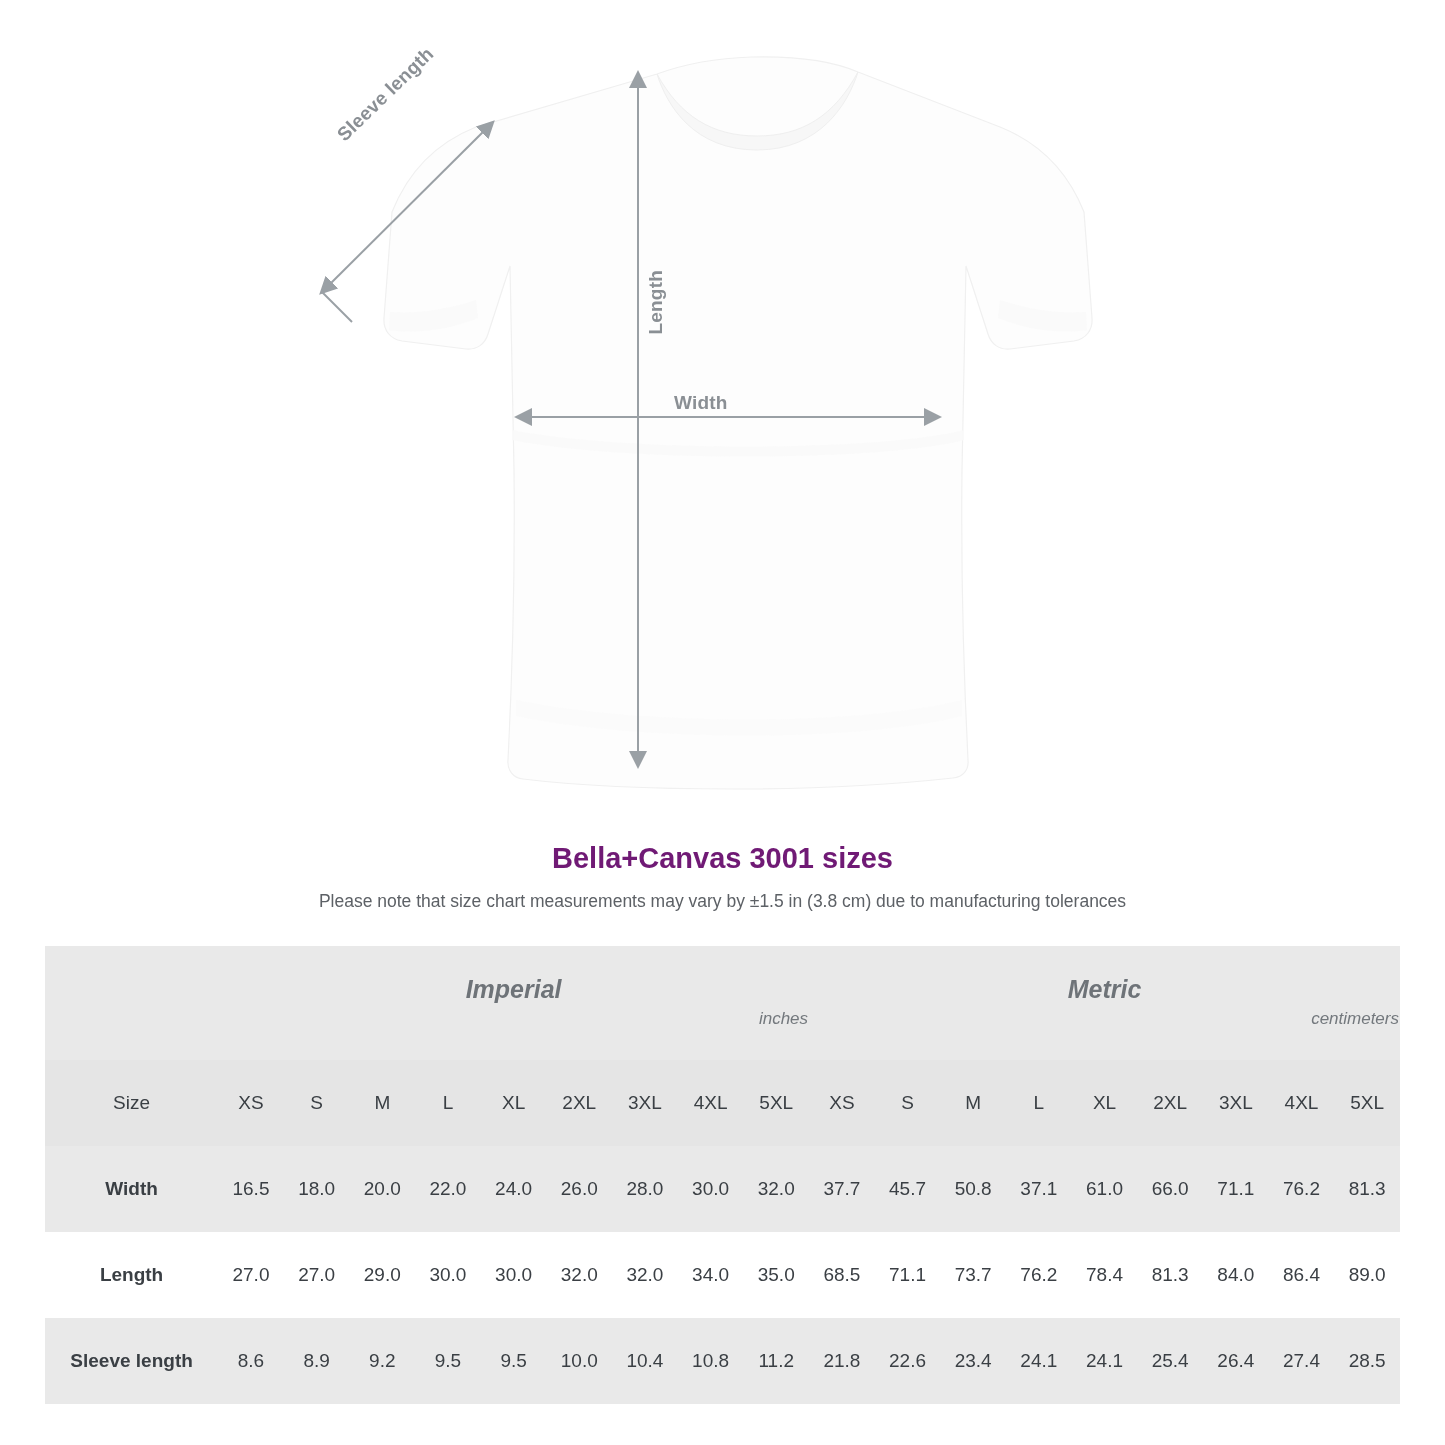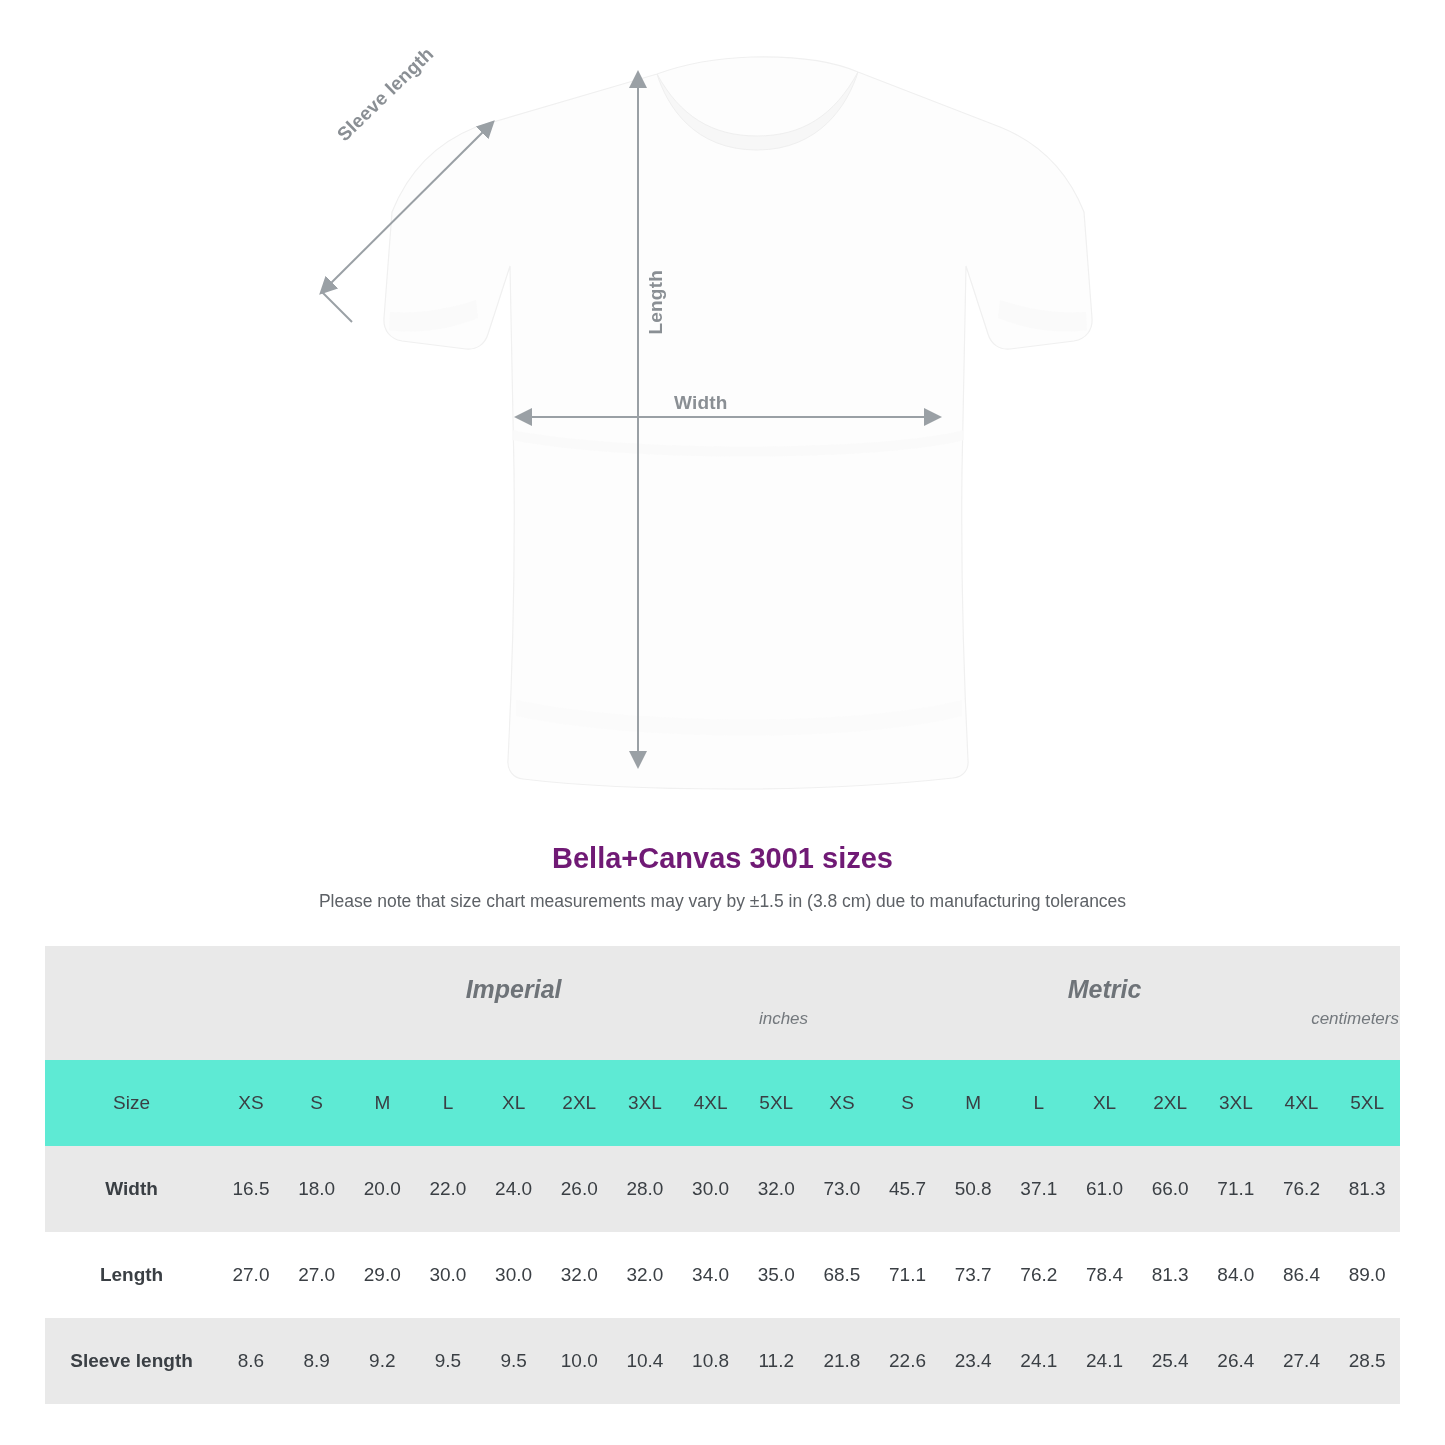--- a/index.html
+++ b/index.html
@@ -112,21 +112,21 @@
     display: block;
     line-height: 1.6;
     text-align: right;
   }
 
   .head-row td {
     height: 84px;
     font-size: 19px;
     font-weight: bold;
     color: #3a3f44;
-    background: #5eead4;
+    background: #e5e5e5;
   }
   .head-row td.rowlabel {
     font-size: 19px;
   }
 
   .data-row td {
     height: 84px;
     font-size: 19px;
     color: #3a3f44;
   }
@@ -272,21 +272,21 @@
             <td class="rowlabel">Width</td>
             <td>16.5</td>
             <td>18.0</td>
             <td>20.0</td>
             <td>22.0</td>
             <td>24.0</td>
             <td>26.0</td>
             <td>28.0</td>
             <td>30.0</td>
             <td>32.0</td>
-            <td>73.0</td>
+            <td>37.7</td>
             <td>45.7</td>
             <td>50.8</td>
             <td>37.1</td>
             <td>61.0</td>
             <td>66.0</td>
             <td>71.1</td>
             <td>76.2</td>
             <td>81.3</td>
           </tr>
           <tr class="data-row row-plain">

